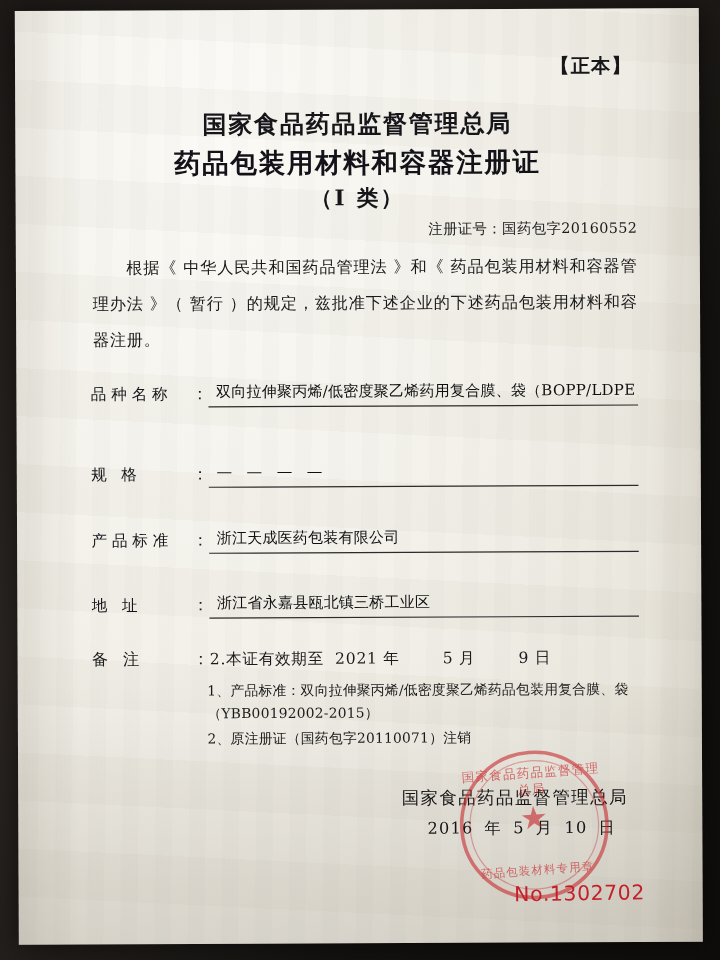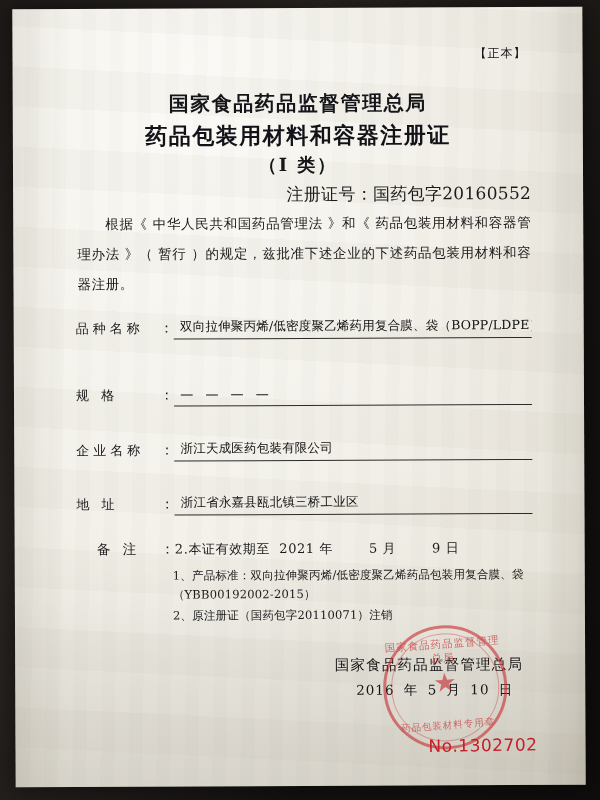--- a/index.html
+++ b/index.html
@@ -60,22 +60,22 @@
     width: 100%;
     height: 100%;
     color: #1b1b1b;
     font-family: "DejaVu Serif", "Liberation Serif", serif;
   }
 
   .copy-mark {
     position: absolute;
     right: 56px;
     top: 38px;
-    font-size: 12px;
-    font-weight: normal;
+    font-size: 16px;
+    font-weight: bold;
     letter-spacing: 1px;
     color: #17171a;
   }
 
   .title1 {
     position: absolute;
     left: 0; right: 0;
     top: 82px;
     text-align: center;
     font-size: 20px;
@@ -101,21 +101,21 @@
     font-size: 18px;
     font-weight: bold;
     letter-spacing: 2px;
     color: #15151a;
   }
 
   .regno {
     position: absolute;
     right: 52px;
     top: 175px;
-    font-size: 17px;
+    font-size: 12px;
     color: #1b1b1b;
     letter-spacing: .3px;
   }
   .regno .val { font-weight: normal; }
 
   .para {
     position: absolute;
     left: 64px;
     right: 52px;
     top: 200px;
@@ -176,21 +176,20 @@
     letter-spacing: .6px;
   }
   .remark .head {
     display: flex;
     align-items: baseline;
   }
   .remark .lbl {
     width: 84px;
     flex: 0 0 84px;
     letter-spacing: 4px;
-    text-align: center;
   }
   .remark .colon { flex: 0 0 10px; }
   .remark .r1 { font-size: 13px; }
   .remark .valid-num {
     display: inline-block;
     min-width: 40px;
     text-align: right;
     font-size: 13px;
   }
 
@@ -310,21 +309,21 @@
       <div class="line">双向拉伸聚丙烯/低密度聚乙烯药用复合膜、袋（BOPP/LDPE）</div>
     </div>
 
     <div class="field f-spec">
       <div class="lbl">规  格</div>
       <div class="colon">：</div>
       <div class="line">— — — —</div>
     </div>
 
     <div class="field f-company">
-      <div class="lbl">企业名称</div>
+      <div class="lbl">产品标准</div>
       <div class="colon">：</div>
       <div class="line">浙江天成医药包装有限公司</div>
     </div>
 
     <div class="field f-address">
       <div class="lbl">地  址</div>
       <div class="colon">：</div>
       <div class="line">浙江省永嘉县瓯北镇三桥工业区</div>
     </div>
 

